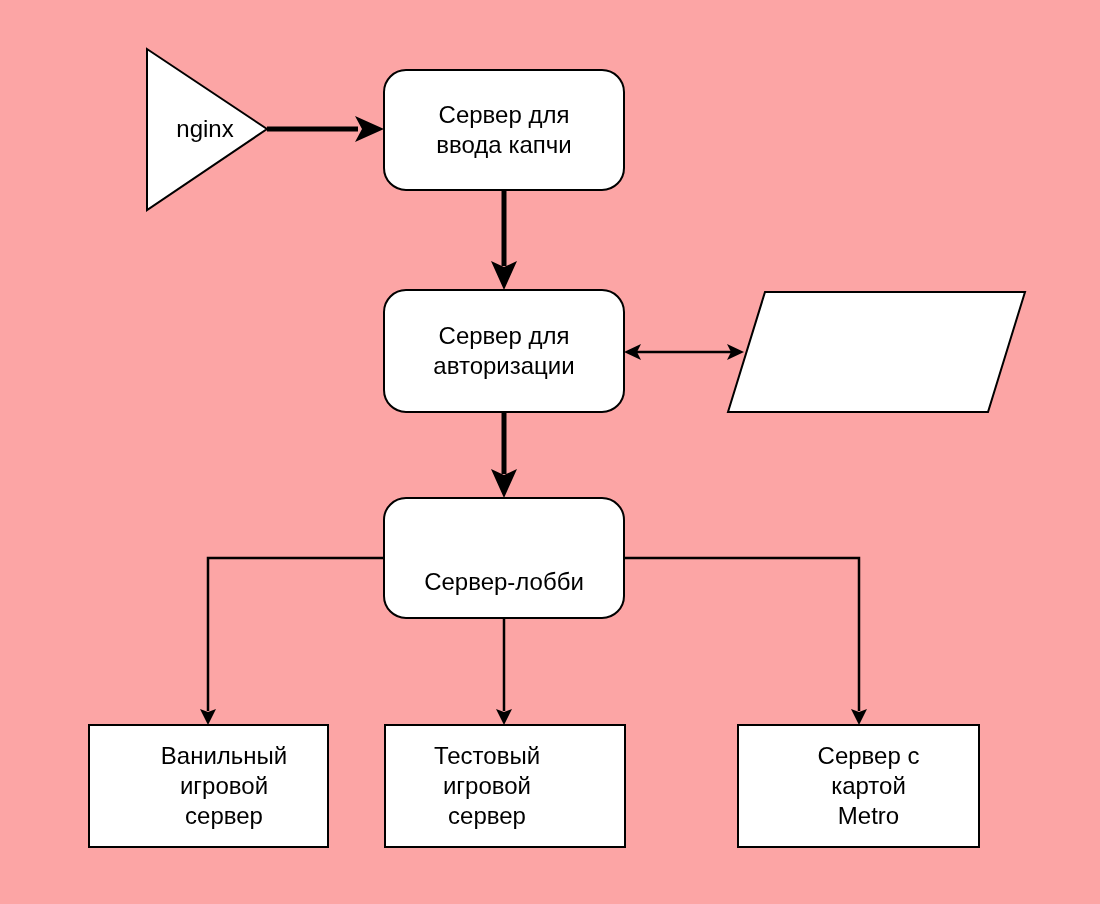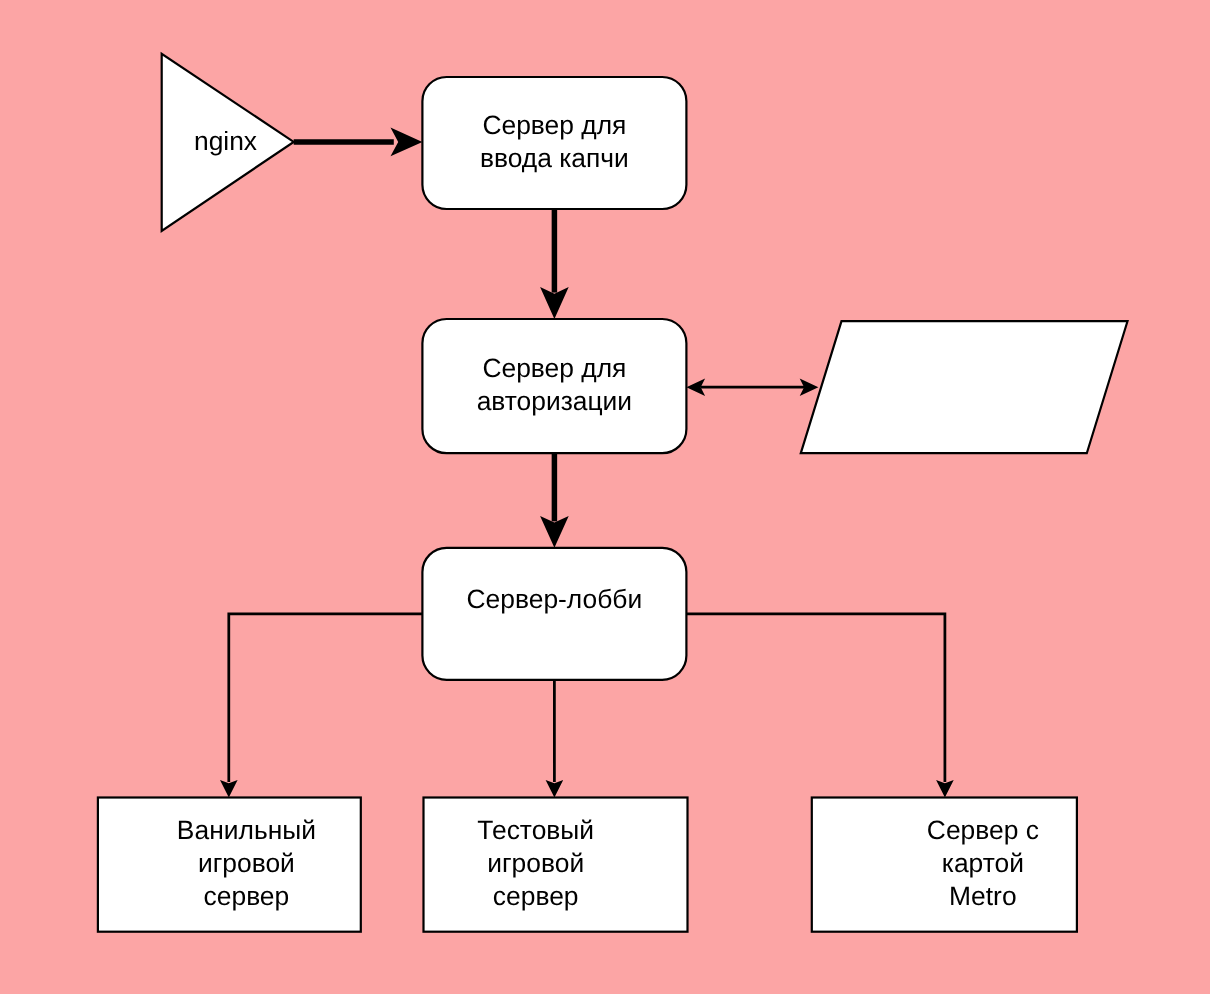--- a/index.html
+++ b/index.html
@@ -114,27 +114,27 @@
 
   <div class="node-label" style="left:150px; top:112px; width:110px; height:34px;">nginx</div>
 
   <div class="node-label" style="left:384px; top:70px; width:240px; height:120px;">Сервер для
 ввода капчи</div>
 
   <div class="node-label" style="left:384px; top:290px; width:240px; height:122px;">Сервер для
 авторизации</div>
 
 
-  <div class="node-label" style="left:384px; top:486px; width:240px; height:120px;">Сервер-лобби</div>
+  <div class="node-label" style="left:384px; top:522px; width:240px; height:120px;">Сервер-лобби</div>
 
   <div class="node-label" style="left:89px; top:725px; width:270px; height:122px;">Ванильный
 игровой
 сервер</div>
 
   <div class="node-label" style="left:385px; top:725px; width:204px; height:122px;">Тестовый
 игровой
 сервер</div>
 
-  <div class="node-label" style="left:773px; top:725px; width:241px; height:122px;">Сервер с
+  <div class="node-label" style="left:748px; top:725px; width:241px; height:122px;">Сервер с
 картой
 Metro</div>
 
 </div>
 
 </body></html>

